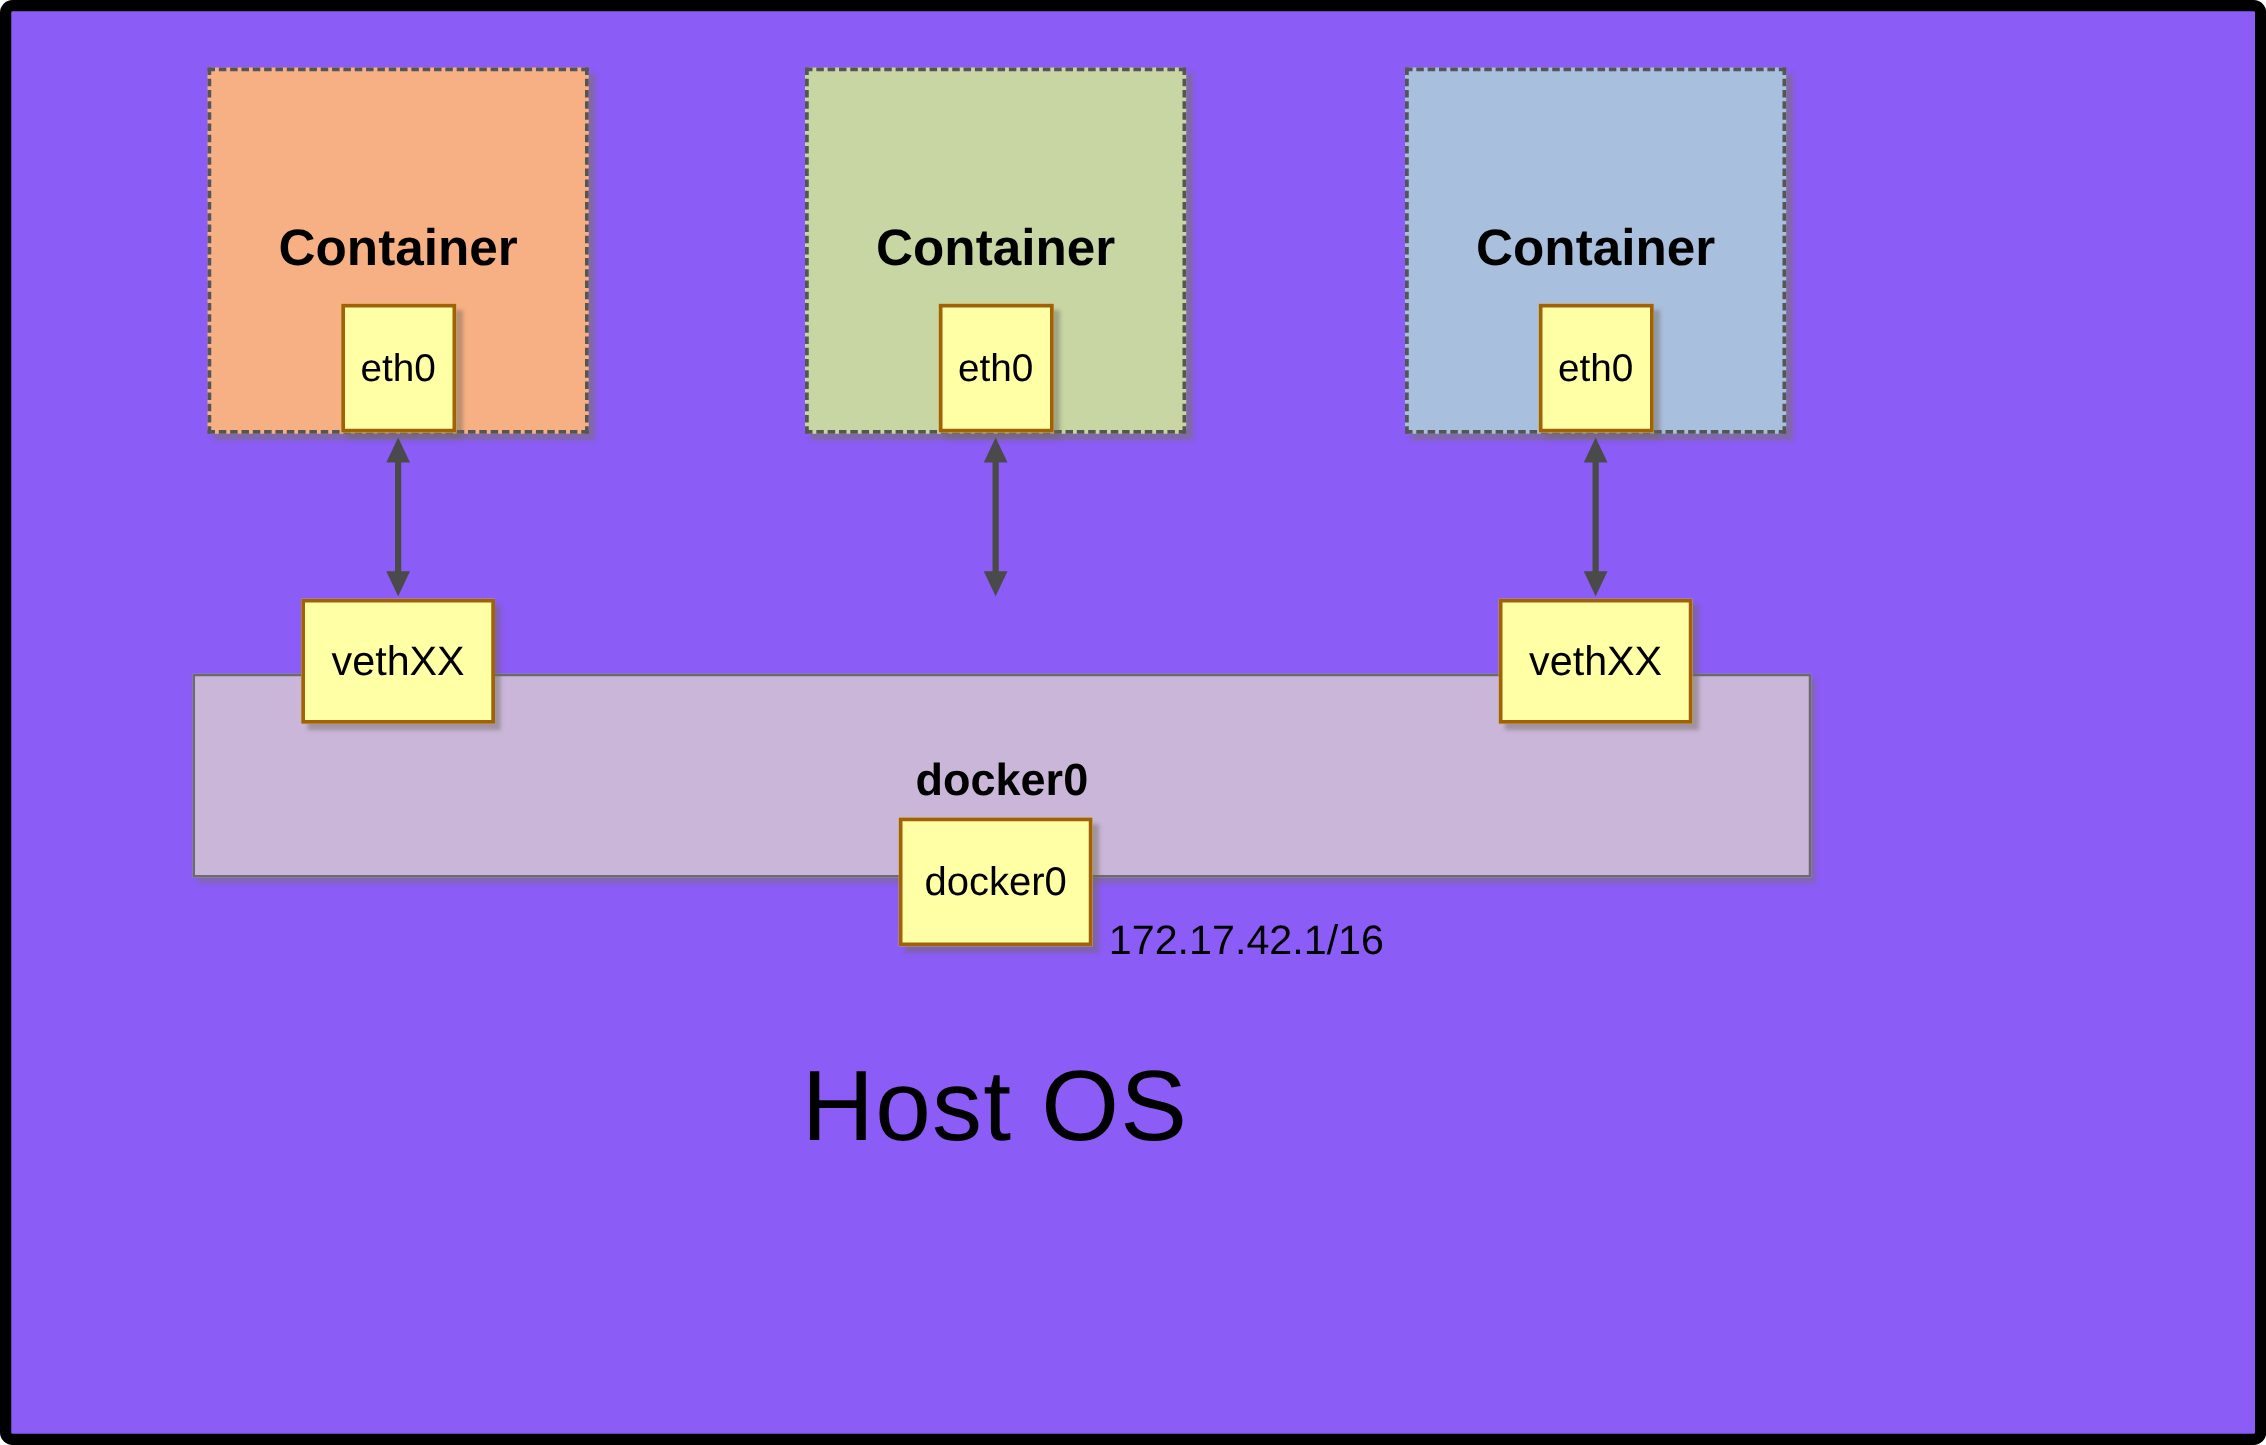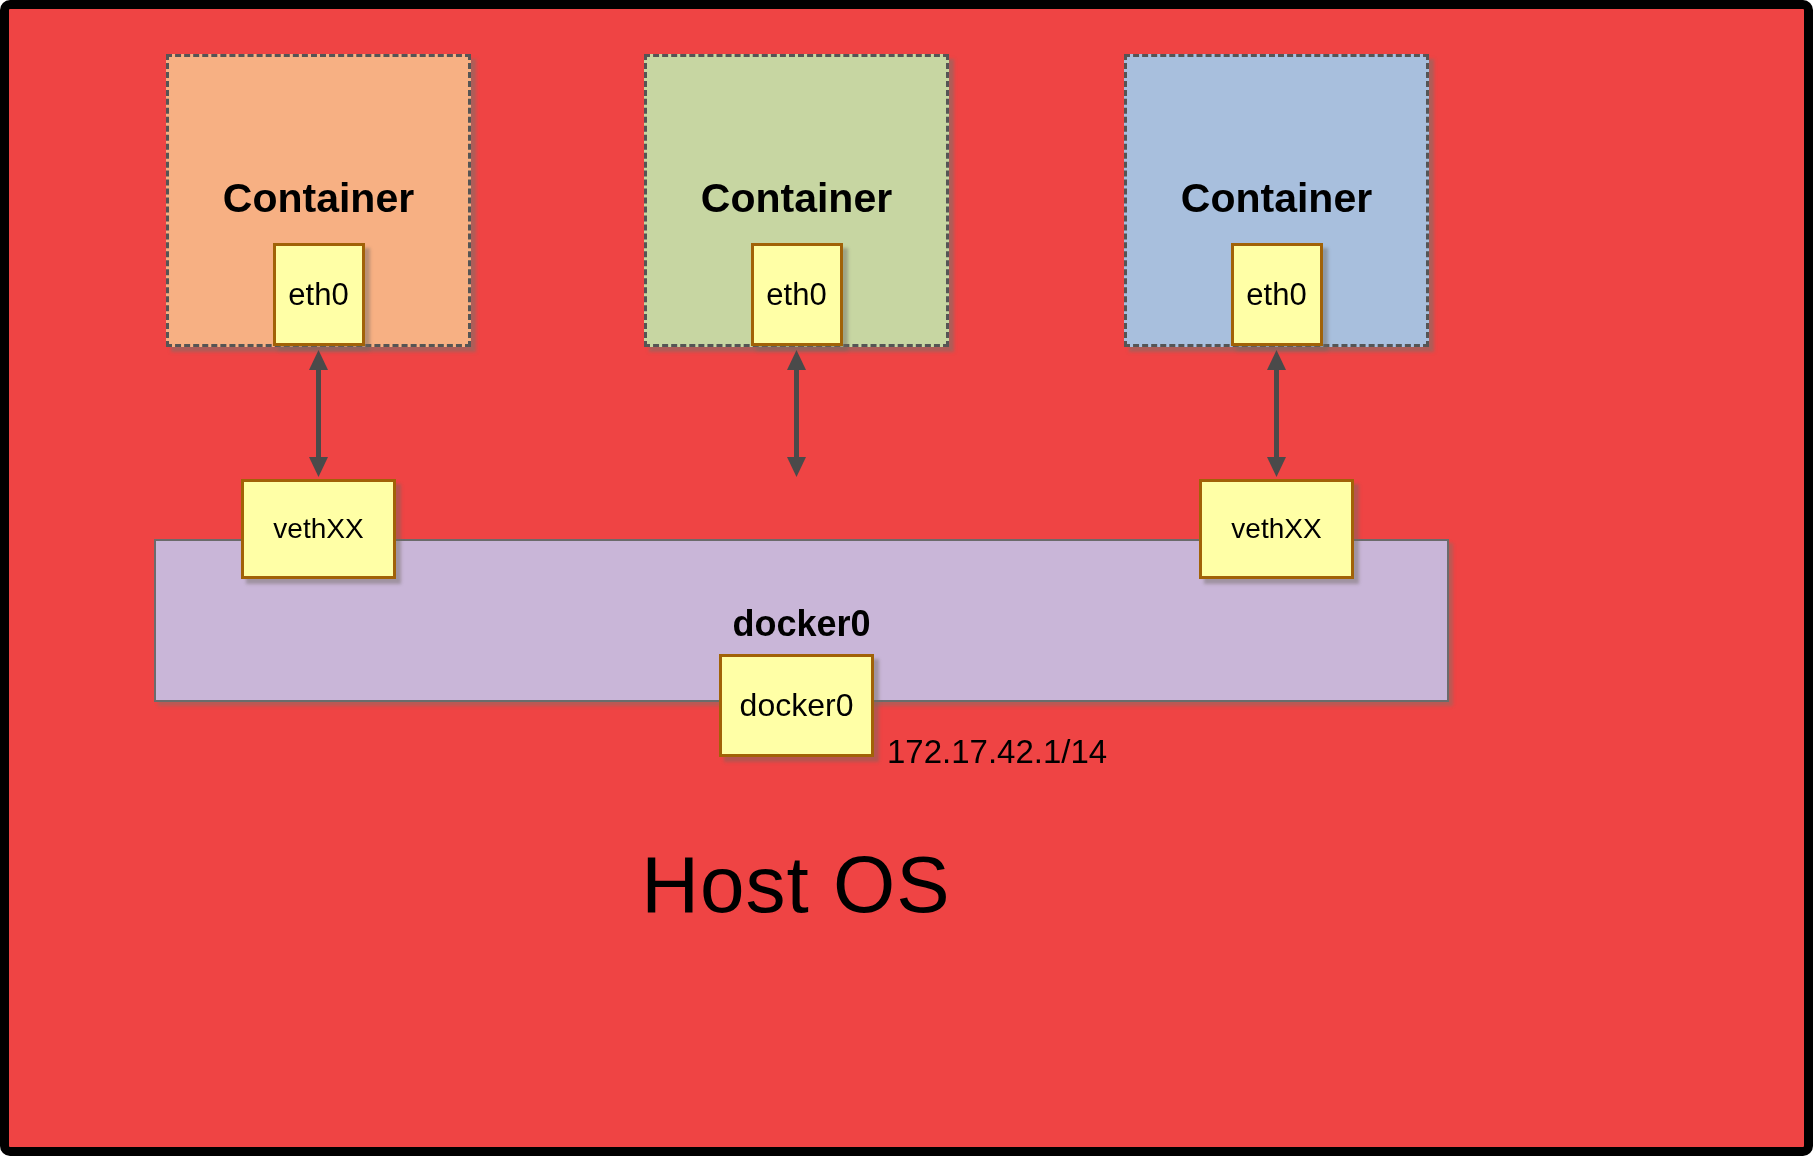--- a/index.html
+++ b/index.html
@@ -56,21 +56,21 @@
     height: 103px;
     font-size: 31px;
   }
 
   
   .veth {
     position: absolute;
     top: 470px;
     width: 155px;
     height: 100px;
-    font-size: 28px;
+    font-size: 33px;
     z-index: 3;
   }
   .v0 { left: 232px; }
   .v1 { left: 710px; }
   .v2 { left: 1190px; }
 
   
   .bridge {
     position: absolute;
     left: 145px;
@@ -124,21 +124,21 @@
     position: absolute;
     left: 0;
     top: 0;
     z-index: 1;
     pointer-events: none;
   }
 </style>
 </head>
 <body>
 
-<div class="canvas" style="background-color: #ef4444; padding-left: 24px;">
+<div class="canvas" style="background-color: #8b5cf6; padding-left: 24px;">
 
   <div class="cbox c0" style="background-color: rgb(247, 176, 131);">
     <div class="clabel">Container</div>
     <div class="yellow eth" style="background-color: rgb(255, 255, 166);">
       <span>eth0</span>
     </div>
   </div>
 
   <div class="cbox c1" style="background-color: rgb(199, 214, 162);">
     <div class="clabel">Container</div>
@@ -180,17 +180,17 @@
     <span>vethXX</span>
   </div>
   <div class="yellow veth v2" style="background-color: rgb(255, 255, 166);">
     <span>vethXX</span>
   </div>
 
   <div class="yellow d0box" style="background-color: rgb(255, 255, 166);">
     <span>docker0</span>
   </div>
 
-  <div class="ip">172.17.42.1/14</div>
+  <div class="ip">172.17.42.1/16</div>
 
   <div class="host">Host OS</div>
 
 </div>
 
 </body></html>

